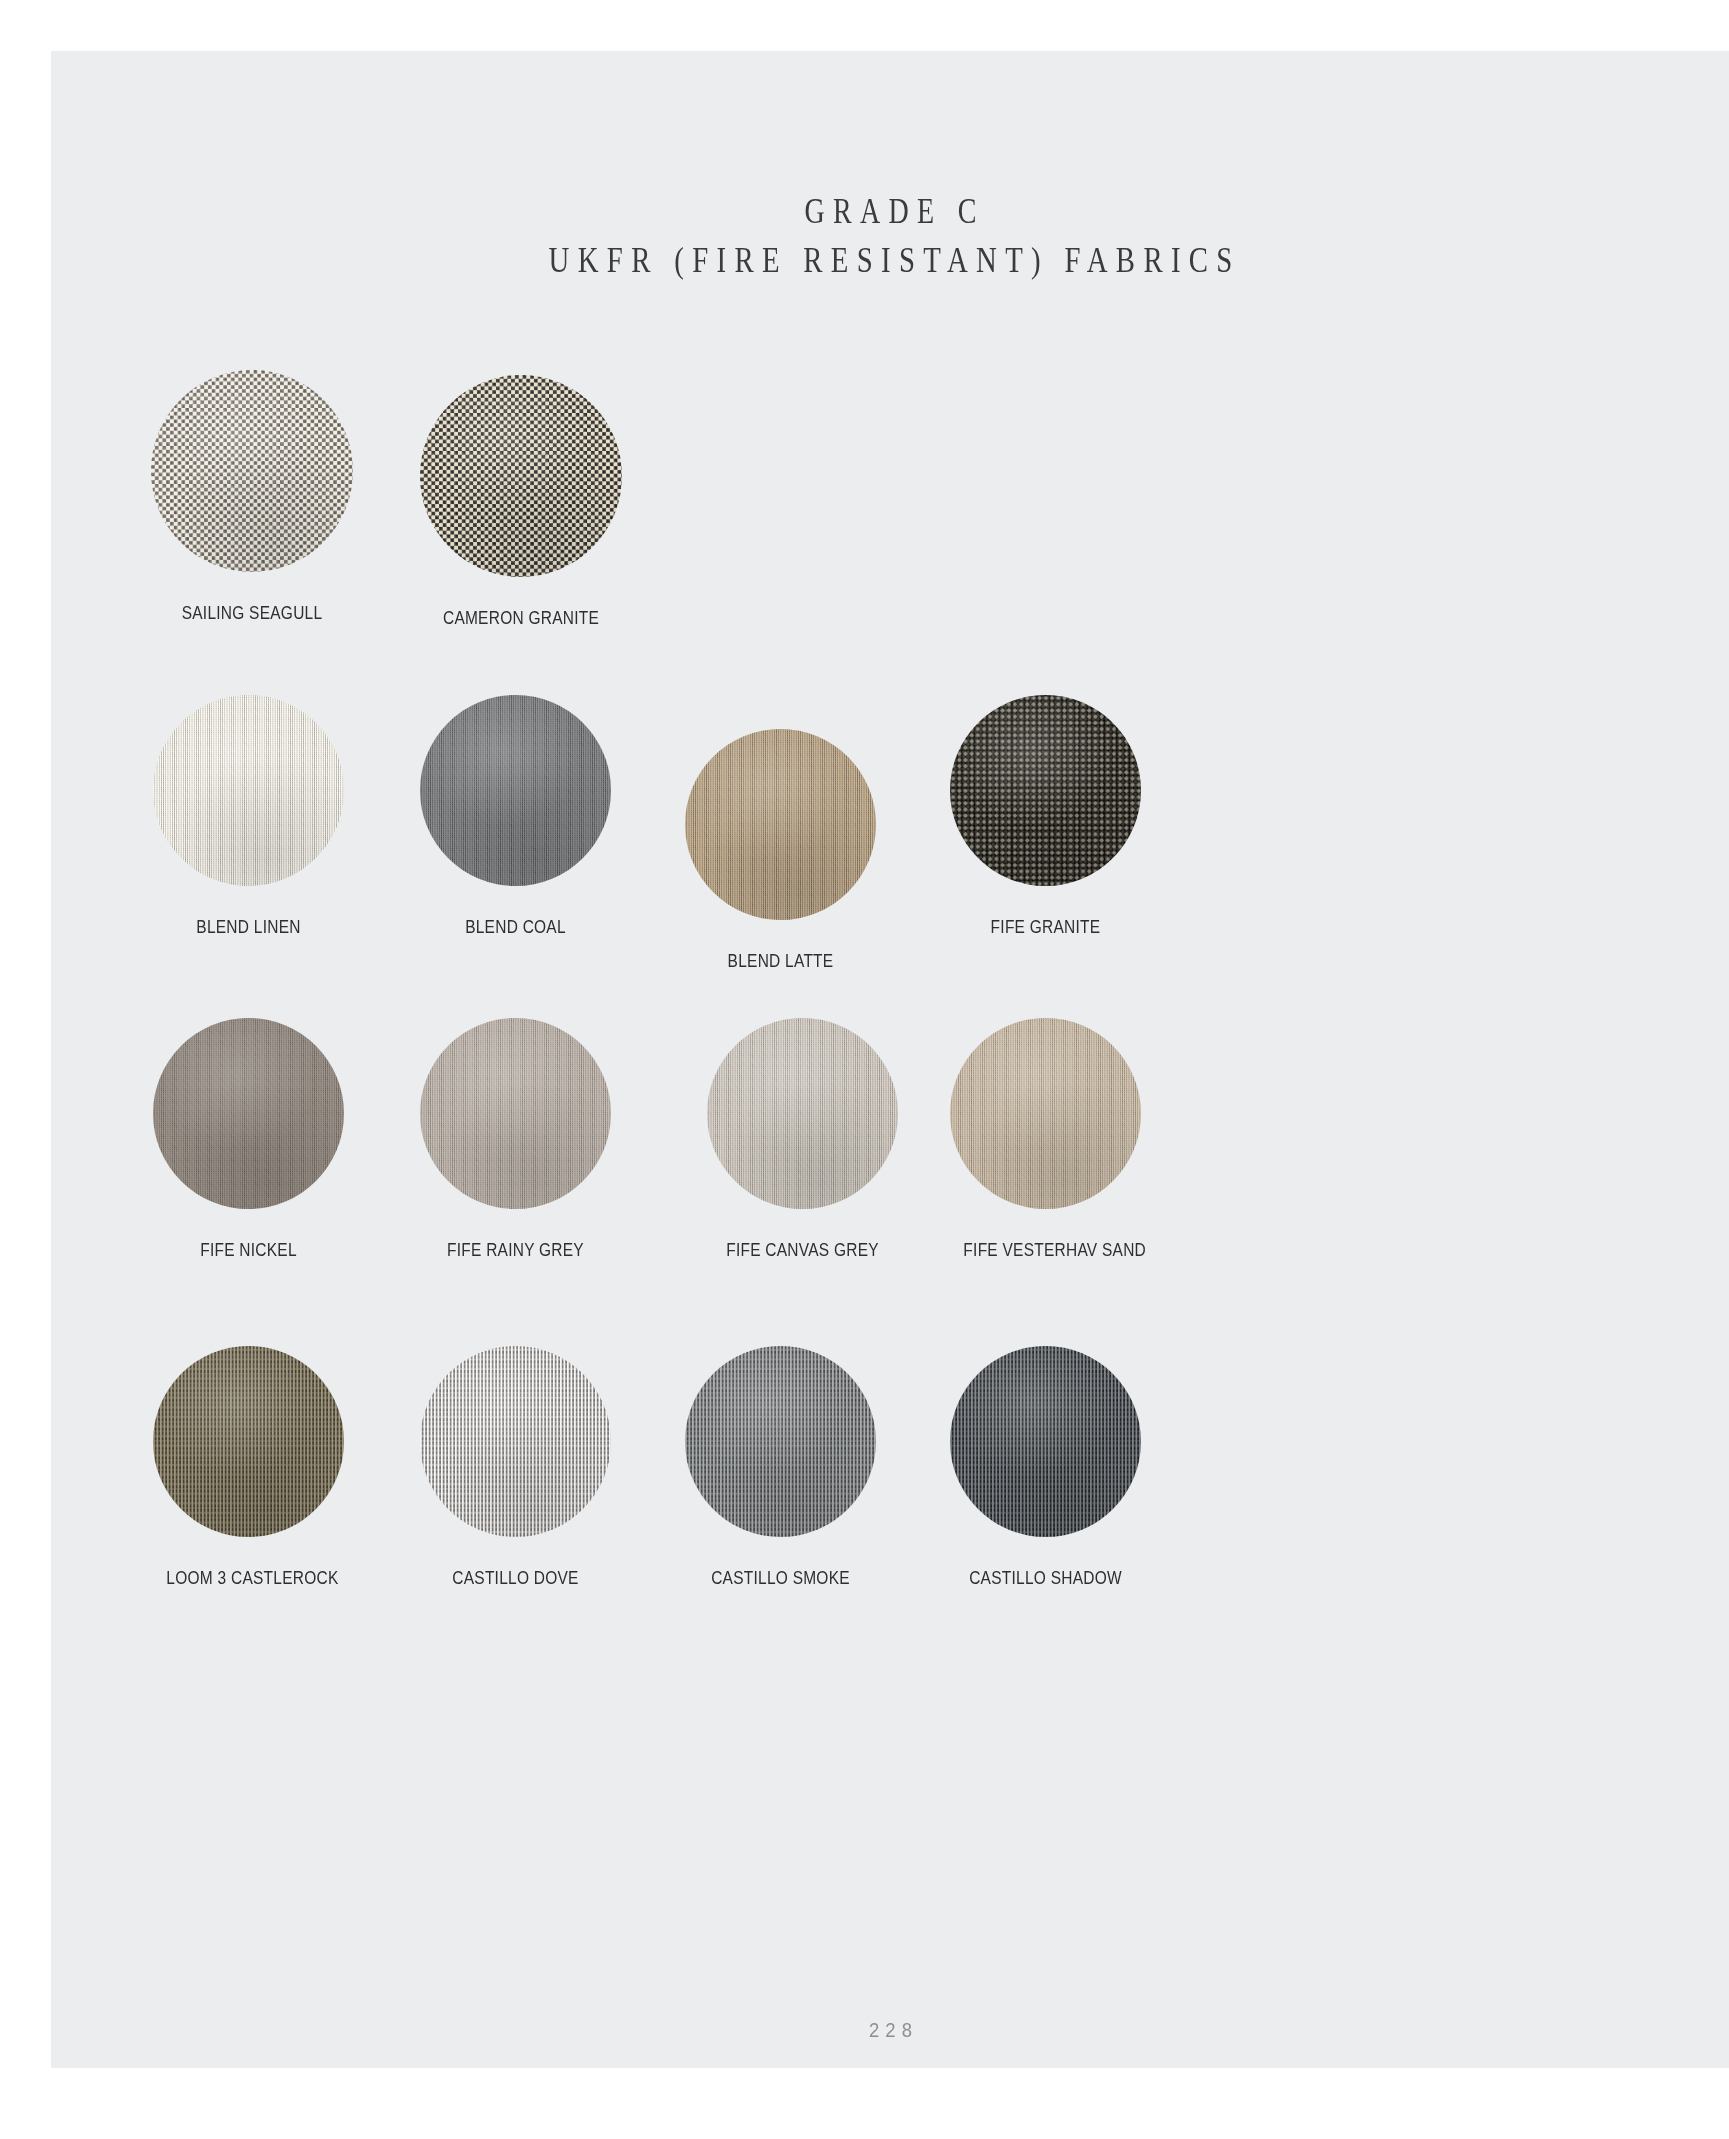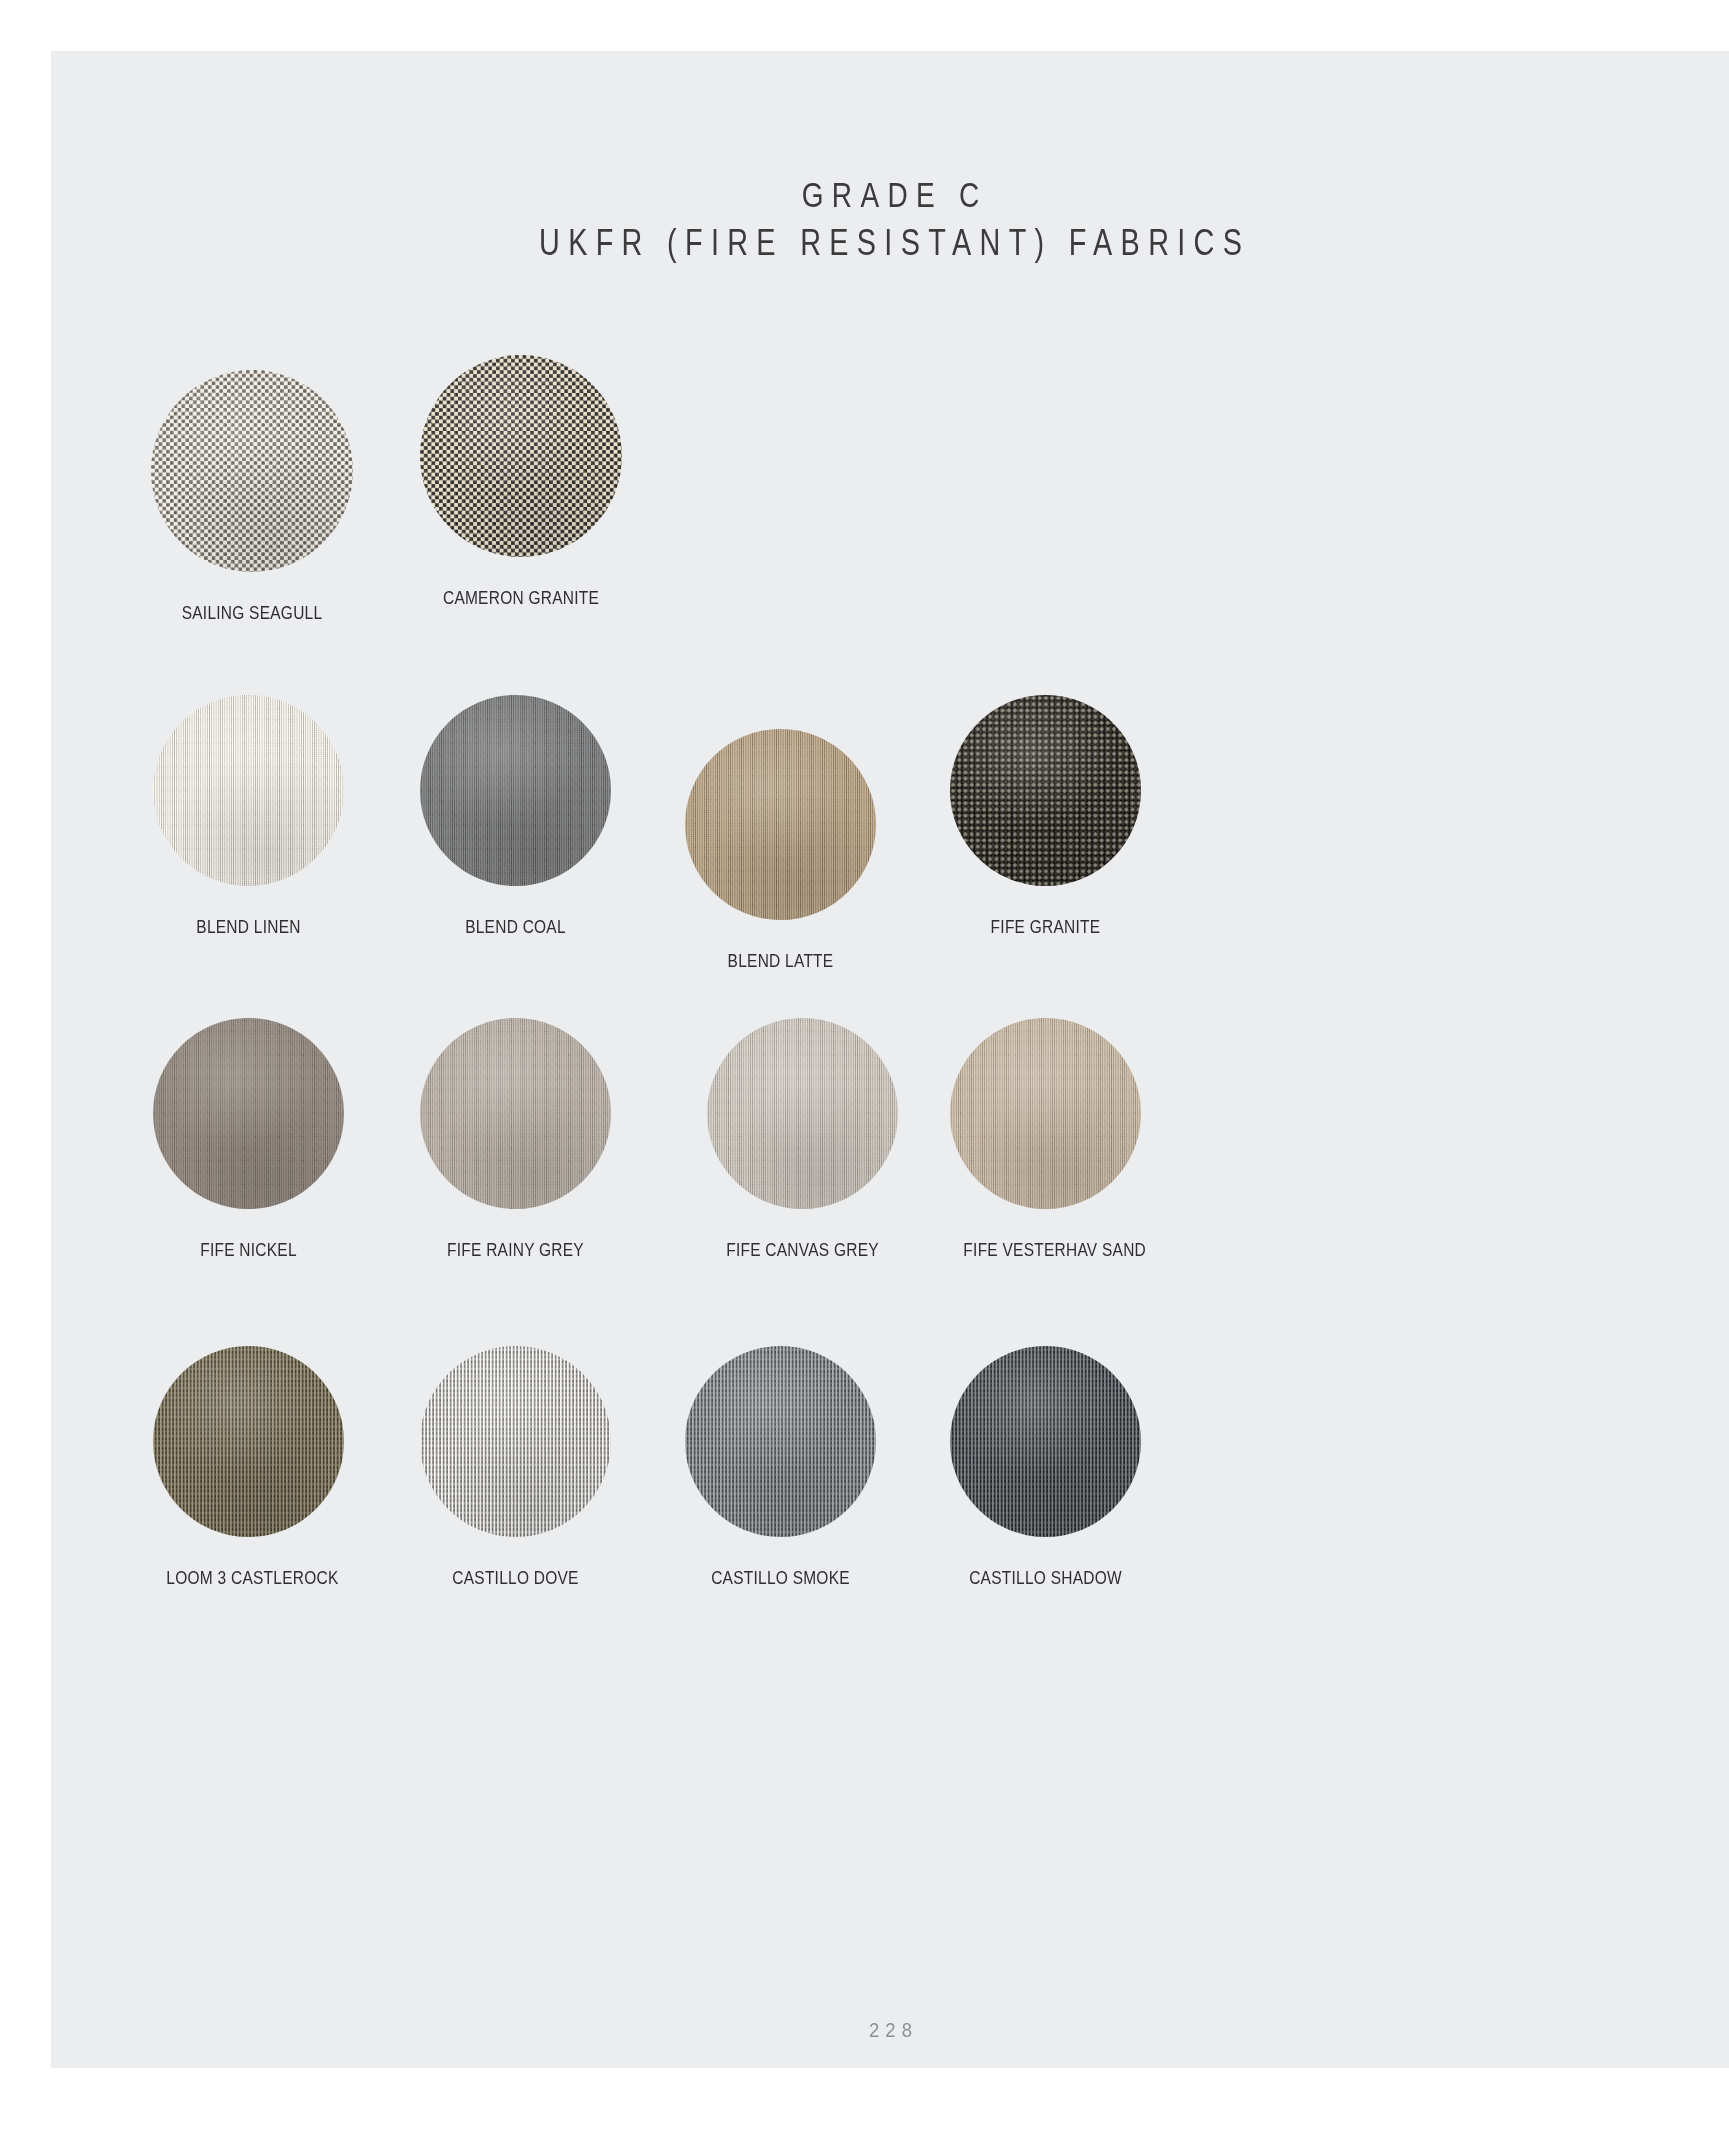--- a/index.html
+++ b/index.html
@@ -22,25 +22,25 @@
     width: 1679px;
     height: 2017px;
     background: #ECEDEF;
     overflow: hidden;
   }
 
   
   #heading {
     position: absolute;
     left: 0;
-    top: 121px;
+    top: 138px;
     width: 1679px;
     text-align: center;
     color: #3B3B3D;
-    font-family: Liberation Sans, sans-serif;
+    font-family: Liberation Serif, serif;
     font-weight: 300;
     line-height: 1.34;
   }
   .head-line {
     display: block;
     font-size: 35px;
     letter-spacing: 10.4px;
     text-indent: 10.4px;
     transform: scaleX(0.80);
     transform-origin: center center;
@@ -112,21 +112,21 @@
     <span class="head-line l2">UKFR (FIRE RESISTANT) FABRICS</span>
   </div>
 
   <div id="grid">
       <div class="swatch" style="left: 100px; top: 319px; width: 202px;">
         <div class="disc" style="width: 202px; height: 202px; background-color: rgb(163, 154, 144); background-image: radial-gradient(circle at 25% 25%, rgb(242, 239, 230) 0px, rgb(242, 239, 230) 2.1px, rgba(0, 0, 0, 0) 2.5px), radial-gradient(circle at 75% 75%, rgb(242, 239, 230) 0px, rgb(242, 239, 230) 2.1px, rgba(0, 0, 0, 0) 2.5px), radial-gradient(circle at 75% 25%, rgba(0, 0, 0, 0.3) 0px, rgba(0, 0, 0, 0.3) 1.8px, rgba(0, 0, 0, 0) 2.2px), radial-gradient(circle at 25% 75%, rgba(0, 0, 0, 0.3) 0px, rgba(0, 0, 0, 0.3) 1.8px, rgba(0, 0, 0, 0) 2.2px), repeating-linear-gradient(90deg, rgba(255, 255, 255, 0.1) 0px, rgba(255, 255, 255, 0.1) 2.1px, rgba(0, 0, 0, 0.1) 2.1px, rgba(0, 0, 0, 0.1) 4.2px), repeating-linear-gradient(0deg, rgba(255, 255, 255, 0.07) 0px, rgba(255, 255, 255, 0.07) 2.1px, rgba(0, 0, 0, 0.08) 2.1px, rgba(0, 0, 0, 0.08) 4.2px); background-size: 7.6px 7.6px, 7.6px 7.6px, 7.6px 7.6px, 7.6px 7.6px, 4.2px 4.2px, 4.2px 4.2px;">
           <div class="shade"></div>
         </div>
         <div class="caption" style="top: 233px;">SAILING SEAGULL</div>
       </div>
-      <div class="swatch" style="left: 369px; top: 304px; width: 202px;">
+      <div class="swatch" style="left: 369px; top: 324px; width: 202px;">
         <div class="disc" style="width: 202px; height: 202px; background-color: rgb(59, 56, 51); background-image: radial-gradient(circle at 25% 25%, rgb(232, 224, 204) 0px, rgb(232, 224, 204) 2.1px, rgba(0, 0, 0, 0) 2.5px), radial-gradient(circle at 75% 75%, rgb(232, 224, 204) 0px, rgb(232, 224, 204) 2.1px, rgba(0, 0, 0, 0) 2.5px), radial-gradient(circle at 75% 25%, rgba(0, 0, 0, 0.3) 0px, rgba(0, 0, 0, 0.3) 1.8px, rgba(0, 0, 0, 0) 2.2px), radial-gradient(circle at 25% 75%, rgba(0, 0, 0, 0.3) 0px, rgba(0, 0, 0, 0.3) 1.8px, rgba(0, 0, 0, 0) 2.2px), repeating-linear-gradient(90deg, rgba(255, 255, 255, 0.1) 0px, rgba(255, 255, 255, 0.1) 2.1px, rgba(0, 0, 0, 0.1) 2.1px, rgba(0, 0, 0, 0.1) 4.2px), repeating-linear-gradient(0deg, rgba(255, 255, 255, 0.07) 0px, rgba(255, 255, 255, 0.07) 2.1px, rgba(0, 0, 0, 0.08) 2.1px, rgba(0, 0, 0, 0.08) 4.2px); background-size: 7.6px 7.6px, 7.6px 7.6px, 7.6px 7.6px, 7.6px 7.6px, 4.2px 4.2px, 4.2px 4.2px;">
           <div class="shade"></div>
         </div>
         <div class="caption" style="top: 233px;">CAMERON GRANITE</div>
       </div>
       <div class="swatch" style="left: 102px; top: 644px; width: 191px;">
         <div class="disc" style="width: 191px; height: 191px; background-color: rgb(229, 224, 214); background-image: repeating-linear-gradient(90deg, rgb(250, 247, 240) 0px, rgb(250, 247, 240) 1.1px, rgba(0, 0, 0, 0.16) 1.1px, rgba(0, 0, 0, 0.16) 2.2px), repeating-linear-gradient(0deg, rgba(255, 255, 255, 0.13) 0px, rgba(255, 255, 255, 0.13) 1.1px, rgba(0, 0, 0, 0.14) 1.1px, rgba(0, 0, 0, 0.14) 2.2px), repeating-linear-gradient(45deg, rgba(255, 255, 255, 0.05) 0px, rgba(255, 255, 255, 0.05) 2.8px, rgba(0, 0, 0, 0.04) 2.8px, rgba(0, 0, 0, 0.04) 5.5px); background-size: 2.2px 2.2px, 2.2px 2.2px, 7.6px 7.6px;">
           <div class="shade"></div>
         </div>
         <div class="caption" style="top: 222px;">BLEND LINEN</div>

